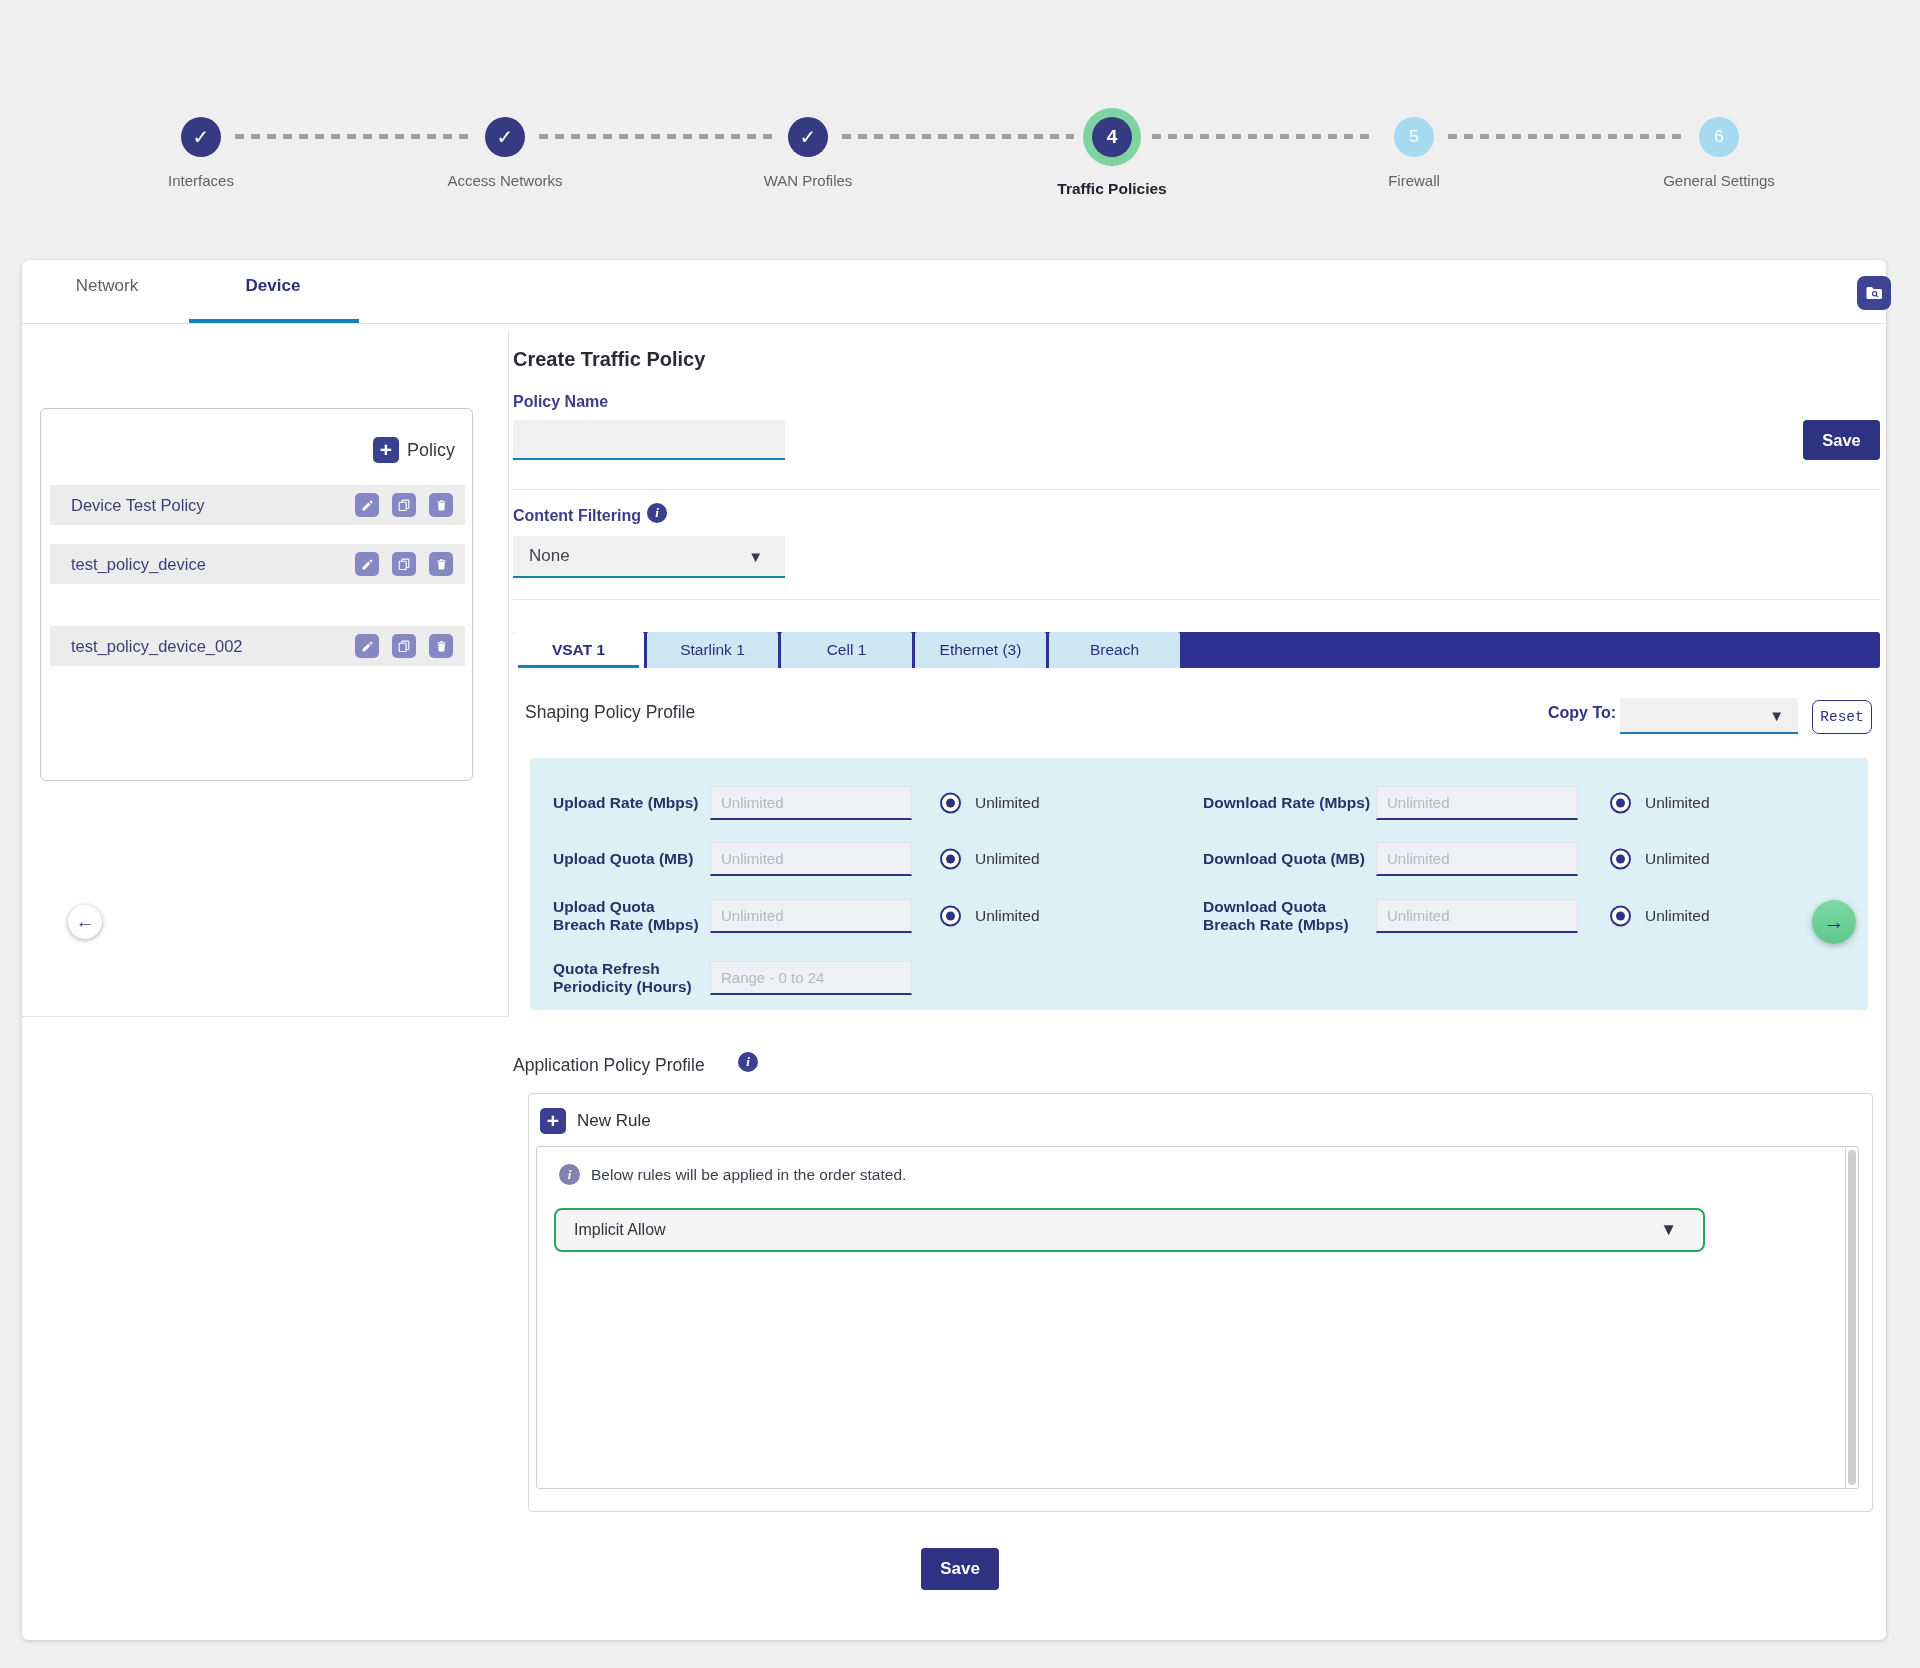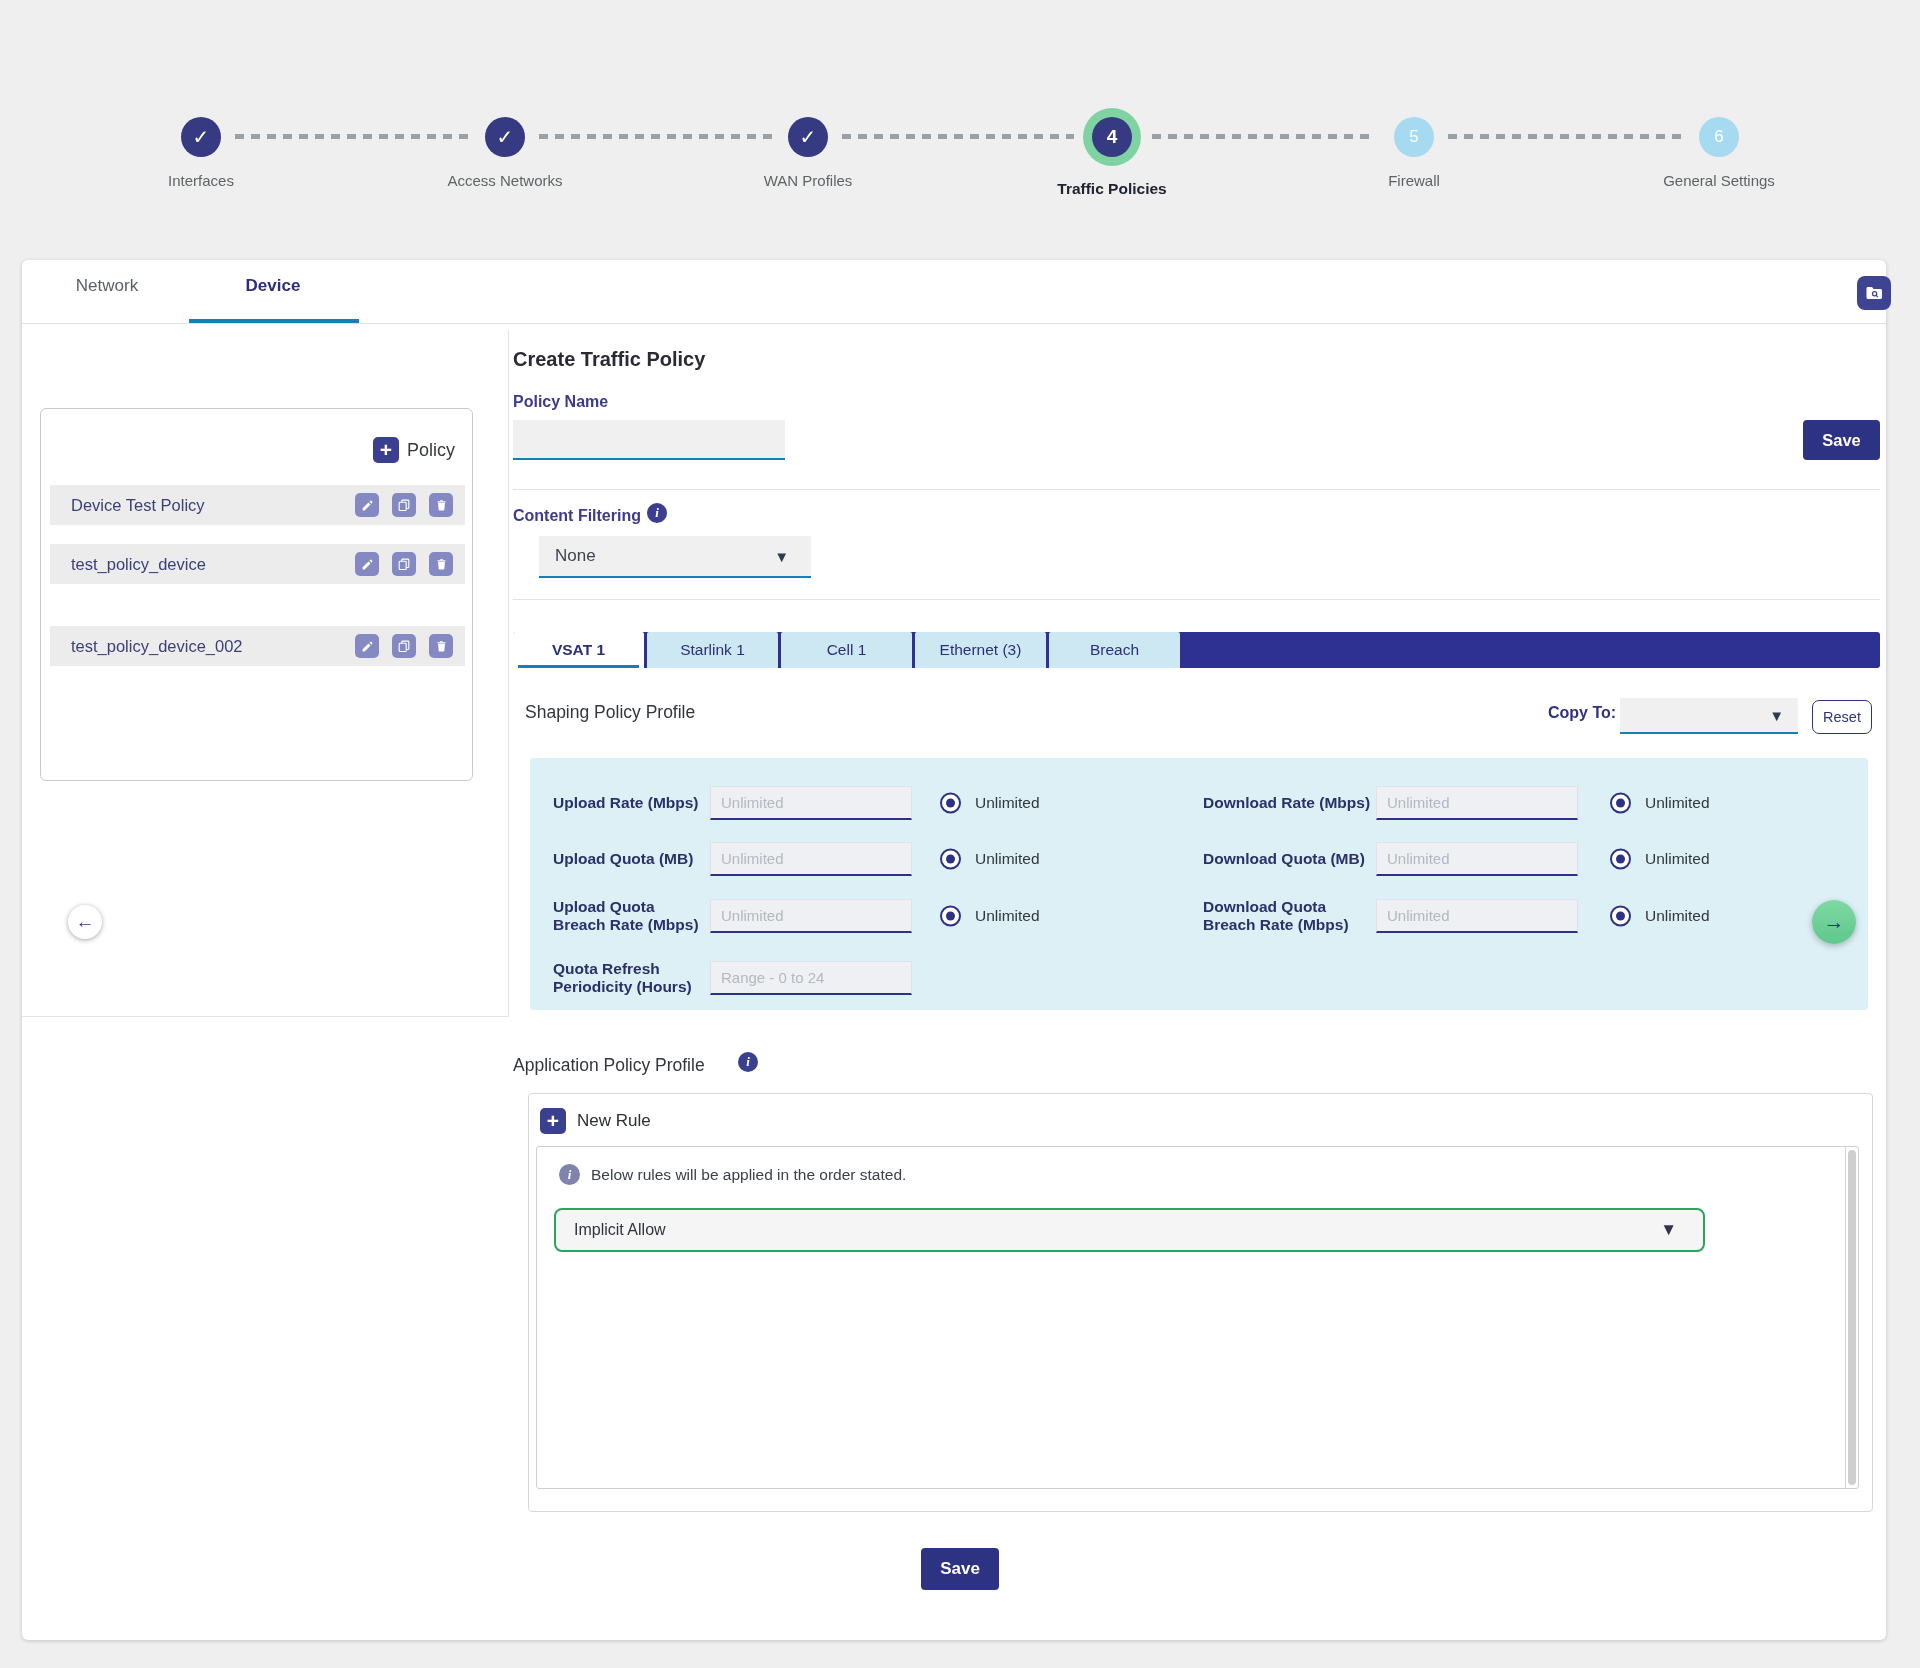--- a/index.html
+++ b/index.html
@@ -83,21 +83,21 @@
     border-radius:3px; display:flex; }
   .wtab { width:131px; margin-right:3px; background:#cde8f2; color:#2b2f7a; font-size:15.5px;
     text-align:center; line-height:36px; cursor:pointer; border-radius:2px 2px 0 0; position:relative; }
   .wtab.active { background:#fff; font-weight:600; }
   .wtab.active::after { content:""; position:absolute; left:5px; right:5px; bottom:0; height:3px; background:#1580b4; }
 
   .sp-title { position:absolute; left:503px; top:442px; font-size:17.5px; color:#33363d; }
   .copyto-label { position:absolute; left:1526px; top:444px; font-size:16px; font-weight:700; color:#2f3380; }
   .reset-btn { position:absolute; left:1790px; top:440px; width:60px; height:34px; background:#fff;
     border:1.5px solid #2d3282; border-radius:7px; color:#2d3282; font-size:14.5px; cursor:pointer;
-    font-family:Liberation Sans, sans-serif; }
+    font-family:Liberation Mono, monospace; }
 
   
   .bluepanel { position:absolute; left:508px; top:498px; width:1338px; height:252px;
     background:#dcf0f6; border-radius:4px; }
   .srow { position:absolute; left:0; width:100%; height:44px; }
   .srow > * { position:absolute; top:50%; transform:translateY(-50%); }
   .s-lbl { font-size:15.5px; font-weight:600; color:#2b3068; line-height:18px; }
   .s-lbl-l { left:23px; width:154px; }
   .s-lbl-r { left:673px; width:170px; }
   .s-in { height:34px; background:#eef0f3; border:1px solid #dfe2e7; border-bottom:2px solid #2d3282;
@@ -272,21 +272,21 @@
     <div class="h-sep"></div>
 
     <div class="h1">Create Traffic Policy</div>
     <div class="field-label" style="left:491px;top:133px;">Policy Name</div>
     <input class="text-input" style="left: 491px; top: 160px; width: 272px;" value="" placeholder="">
     <button class="btn-navy" style="left:1781px;top:160px;width:77px;height:40px;">Save</button>
     <div class="rdivider" style="top:229px;"></div>
 
     <div class="field-label" style="left:491px;top:247px;">Content Filtering</div>
     <span class="info-dot" style="position:absolute;left:625px;top:243px;">i</span>
-    <div class="select-box" style="left:517px;top:276px;width:272px;height:42px;">
+    <div class="select-box" style="left:491px;top:276px;width:272px;height:42px;">
       <span class="val">None</span>
       <span class="caret" style="padding-right:22px;">▼</span>
     </div>
     <div class="rdivider" style="top:339px;"></div>
 
     <div class="wanbar">
       <div class="wtab active">VSAT 1</div>
       <div class="wtab">Starlink 1</div>
       <div class="wtab">Cell 1</div>
       <div class="wtab">Ethernet (3)</div>

